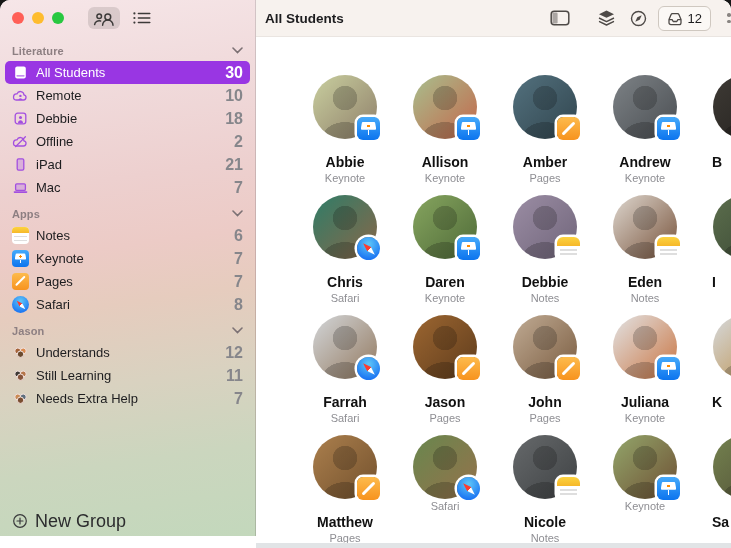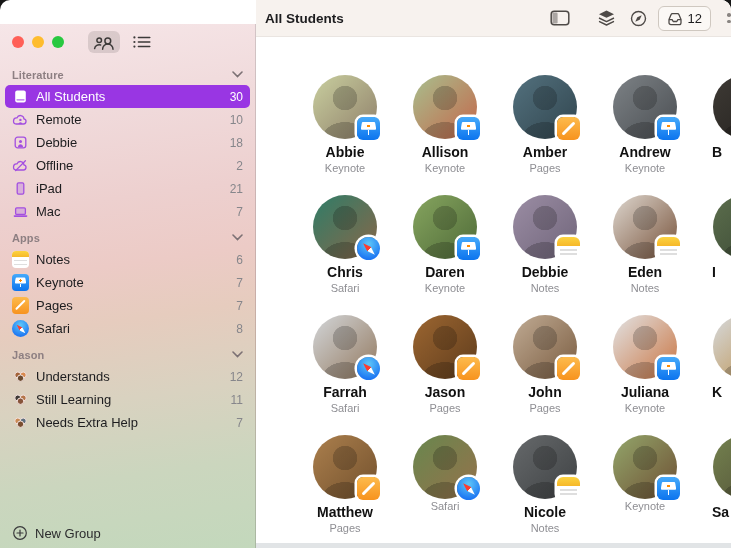--- a/index.html
+++ b/index.html
@@ -1,54 +1,54 @@
 <!DOCTYPE html>
 <html><head>
 <meta charset="utf-8">
 <style>
   html,body{margin:0;padding:0;background:#161616;font-family:"Liberation Sans","DejaVu Sans",sans-serif;-webkit-font-smoothing:antialiased;}
   #window{position:relative;width:731px;height:548px;overflow:hidden;border-radius:10px 10px 0 0;background:#ffffff;}
 
   
-  #sidebar{position:absolute;left:0;top:0;bottom:0;width:256px;
+  #sidebar{position:absolute;left:0;top:0;bottom:12px;width:256px;
     background:linear-gradient(172deg,#f6e6e8 0%,#f0dadb 18%,#edd0cf 34%,#eccbc6 46%,#e6ccbe 56%,#d9d2c0 70%,#cbd6be 84%,#c3d8bc 100%);
-    border-right:1px solid rgba(0,0,0,.14);box-sizing:border-box;margin-top:24px;}
+    border-right:1px solid rgba(0,0,0,.14);box-sizing:border-box;}
   .sb-top{height:36px;display:flex;align-items:center;padding-left:12px;}
   .tl{width:12px;height:12px;border-radius:50%;margin-right:8px;}
   .tl.red{background:#ff5f57;} .tl.yellow{background:#febc2e;} .tl.green{background:#28c840;}
   .viewbtns{display:flex;margin-left:16px;gap:6px;}
   .viewbtn{width:32px;height:22px;border-radius:6px;display:flex;align-items:center;justify-content:center;}
   .viewbtn.sel{background:rgba(60,50,50,.14);}
   .section-hdr{display:flex;align-items:center;height:17px;margin:6px 12px 2px;font-size:11px;font-weight:bold;color:#8d7f82;}
   .section-hdr:first-of-type{margin-top:4px;}
   .section-hdr .sh-label{flex:1;letter-spacing:.1px;}
   .sb-item{height:23px;margin:0 5px;padding:0 7px;border-radius:5px;display:flex;align-items:center;gap:7px;font-size:13px;color:#1d1d1f;font-weight:500;}
-  .sb-item .cnt{margin-left:auto;font-size:12px;color:#86868b;font-weight:400;}
+  .sb-item .cnt{margin-left:auto;font-size:16px;color:#86868b;font-weight:700;}
   .sb-item.selected{background:#9936e3;color:#fff;}
   .sb-item.selected .cnt{color:#fff;}
   .sb-ic{width:17px;height:17px;flex:0 0 17px;display:flex;align-items:center;justify-content:center;}
-  #new-group{position:absolute;left:12px;bottom:4px;height:22px;display:flex;align-items:center;gap:7px;font-size:13px;color:#2c2c2e;}
+  #new-group{position:absolute;left:12px;bottom:4px;height:22px;display:flex;align-items:center;gap:7px;font-size:18px;color:#2c2c2e;}
 
   
   #content{position:absolute;left:256px;top:0;right:0;bottom:0;background:#fff;}
   #ctoolbar{height:37px;background:#f7f2ee;border-bottom:1px solid rgba(0,0,0,.05);display:flex;align-items:center;box-sizing:border-box;position:relative;}
   #ctitle{font-size:13.5px;font-weight:bold;color:#1d1d1f;padding-left:9px;flex:1;}
   .tbicon{display:flex;align-items:center;justify-content:center;height:26px;}
   #invite-btn{display:flex;align-items:center;gap:5px;height:23px;border:1px solid #cfc8c0;border-radius:6px;background:#fbf8f5;padding:0 8px;margin-left:10px;margin-right:20px;}
   #invite-count{font-size:13px;color:#1d1d1f;}
   #edge-dots{position:absolute;right:-2px;top:13px;width:6px;}
   #edge-dots i{display:block;width:3.5px;height:3.5px;border-radius:50%;background:#8a8582;margin-bottom:3px;}
 
   
   #grid{position:absolute;left:0;top:37px;right:0;bottom:0;overflow:hidden;padding:38px 0 0 39px;}
   .grow{display:flex;}
   .cell{width:100px;height:120px;flex:0 0 100px;text-align:center;}
   .avwrap{position:relative;width:64px;height:64px;margin:0 auto;}
   .avatar{width:64px;height:64px;border-radius:50%;}
-  .sname{margin-top:5px;font-size:14px;font-weight:600;color:#111;line-height:17px;white-space:nowrap;}
+  .sname{margin-top:15px;font-size:14px;font-weight:600;color:#111;line-height:17px;white-space:nowrap;}
   .sapp{font-size:11px;color:#8e8e93;line-height:14px;white-space:nowrap;}
   .cell.partial{text-align:left;}
   .cell.partial .sname,.cell.partial .sapp{padding-left:17px;}
   #grid-bottom{position:absolute;left:0;right:0;bottom:0;height:5px;background:#e1e4e6;}
 
   
   .appbadge{position:relative;display:inline-block;}
   .badge-lg{position:absolute;right:-3px;bottom:-1px;width:23px;height:23px;box-shadow:0 0 0 2.5px #fff;border-radius:6px;}
   .appicon-sm{width:17px;height:17px;border-radius:4px;flex:0 0 17px;}
   .appbadge.keynote{background:linear-gradient(180deg,#45aafb,#0c74ee);}

